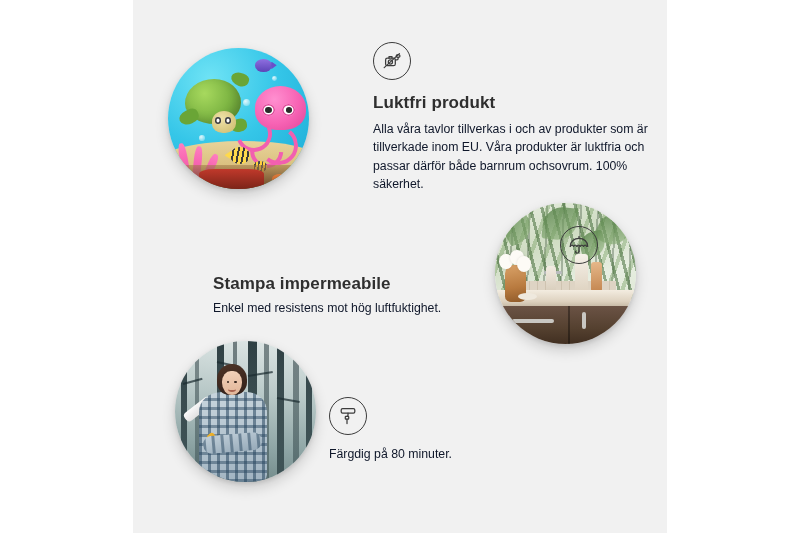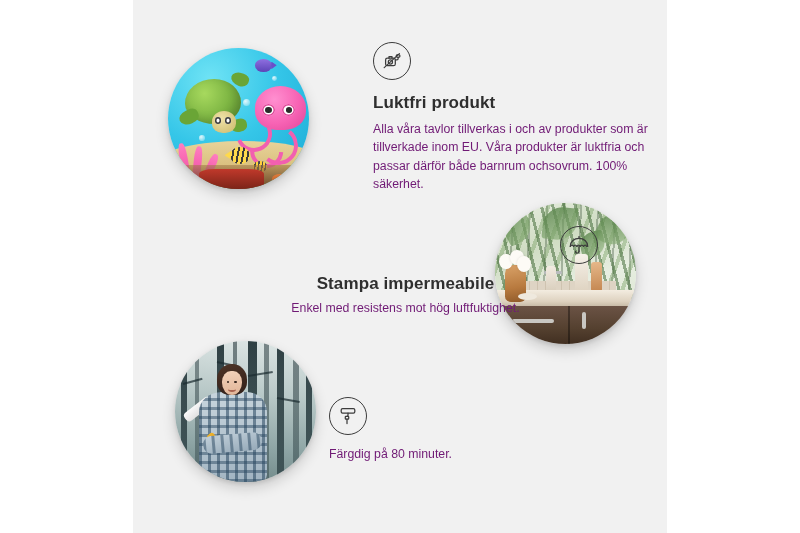--- a/index.html
+++ b/index.html
@@ -328,32 +328,32 @@
   .feat-title {
     font-size: 17px;
     font-weight: 600;
     color: #2f2f2f;
     letter-spacing: .1px;
     margin: 0;
     line-height: 1.25;
   }
   .feat-body {
     font-size: 12.3px;
-    color: #701a75;
+    color: #0f172a;
     line-height: 1.48;
     margin: 0;
   }
 
   
   #feature-odorless { left: 192px; top: 42px; width: 300px; margin-left: 48px; }
   #feature-odorless .icon-circle { margin-bottom: 12px; }
   #feature-odorless .feat-title { margin-bottom: 7px; }
 
   
-  #feature-waterproof { left: 80px; top: 226px; width: 385px; text-align: center; }
+  #feature-waterproof { left: 80px; top: 226px; width: 385px; text-align: left; }
   #feature-waterproof .icon-wrap { display:flex; justify-content:flex-end; }
   #feature-waterproof .icon-circle { margin-bottom: 9px; }
   #feature-waterproof .feat-title { margin-bottom: 5px; }
 
   
   #feature-mounting { left: 196px; top: 397px; width: 290px; }
   #feature-mounting .icon-circle { margin-bottom: 10px; }
   #feature-mounting .feat-title { margin-bottom: 5px; }
 </style>
 </head>

